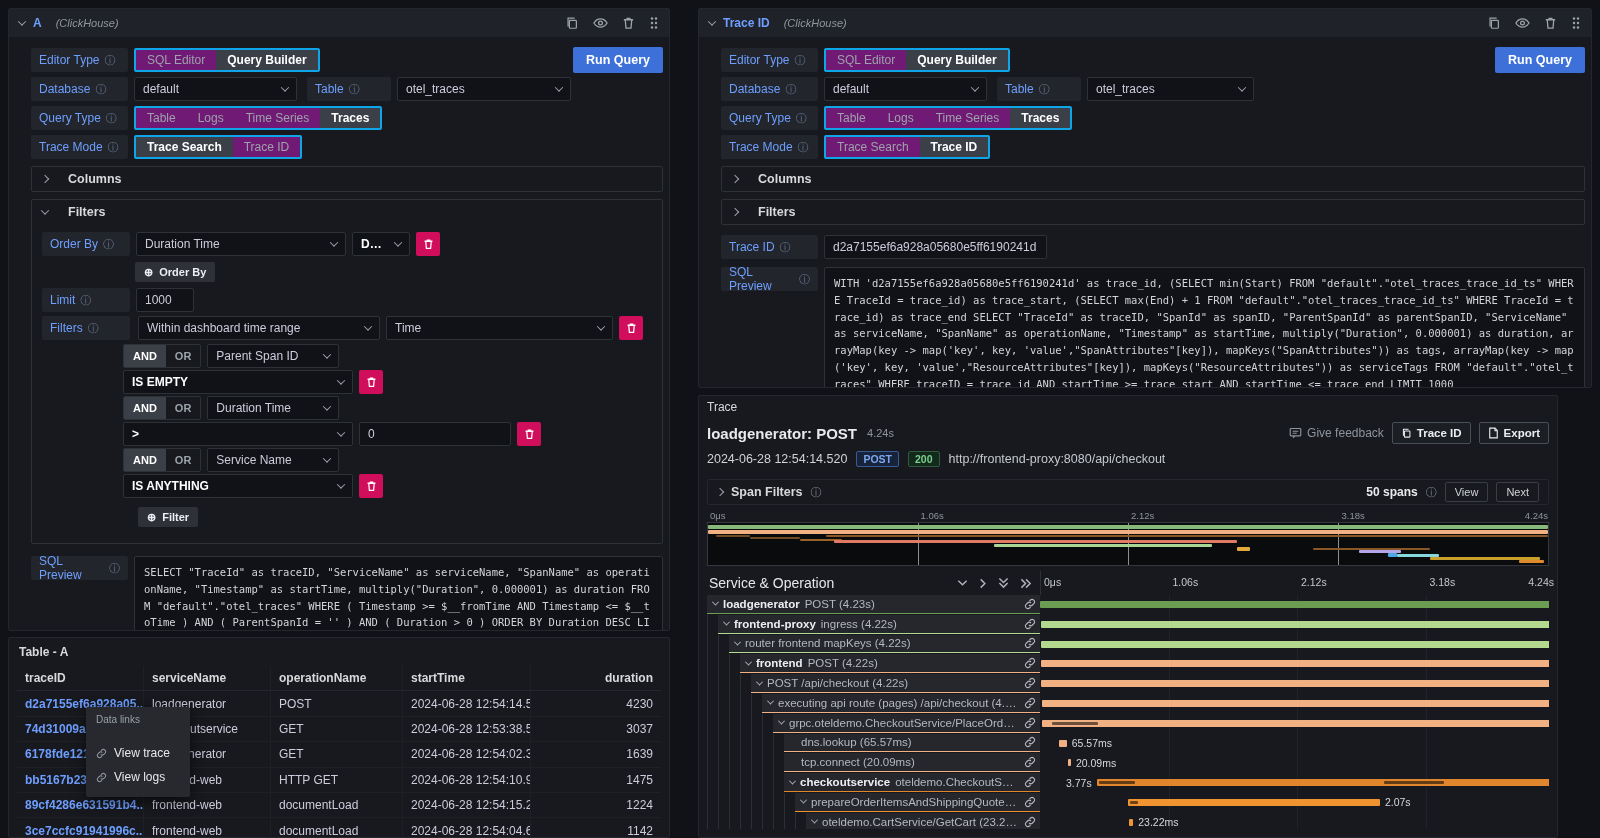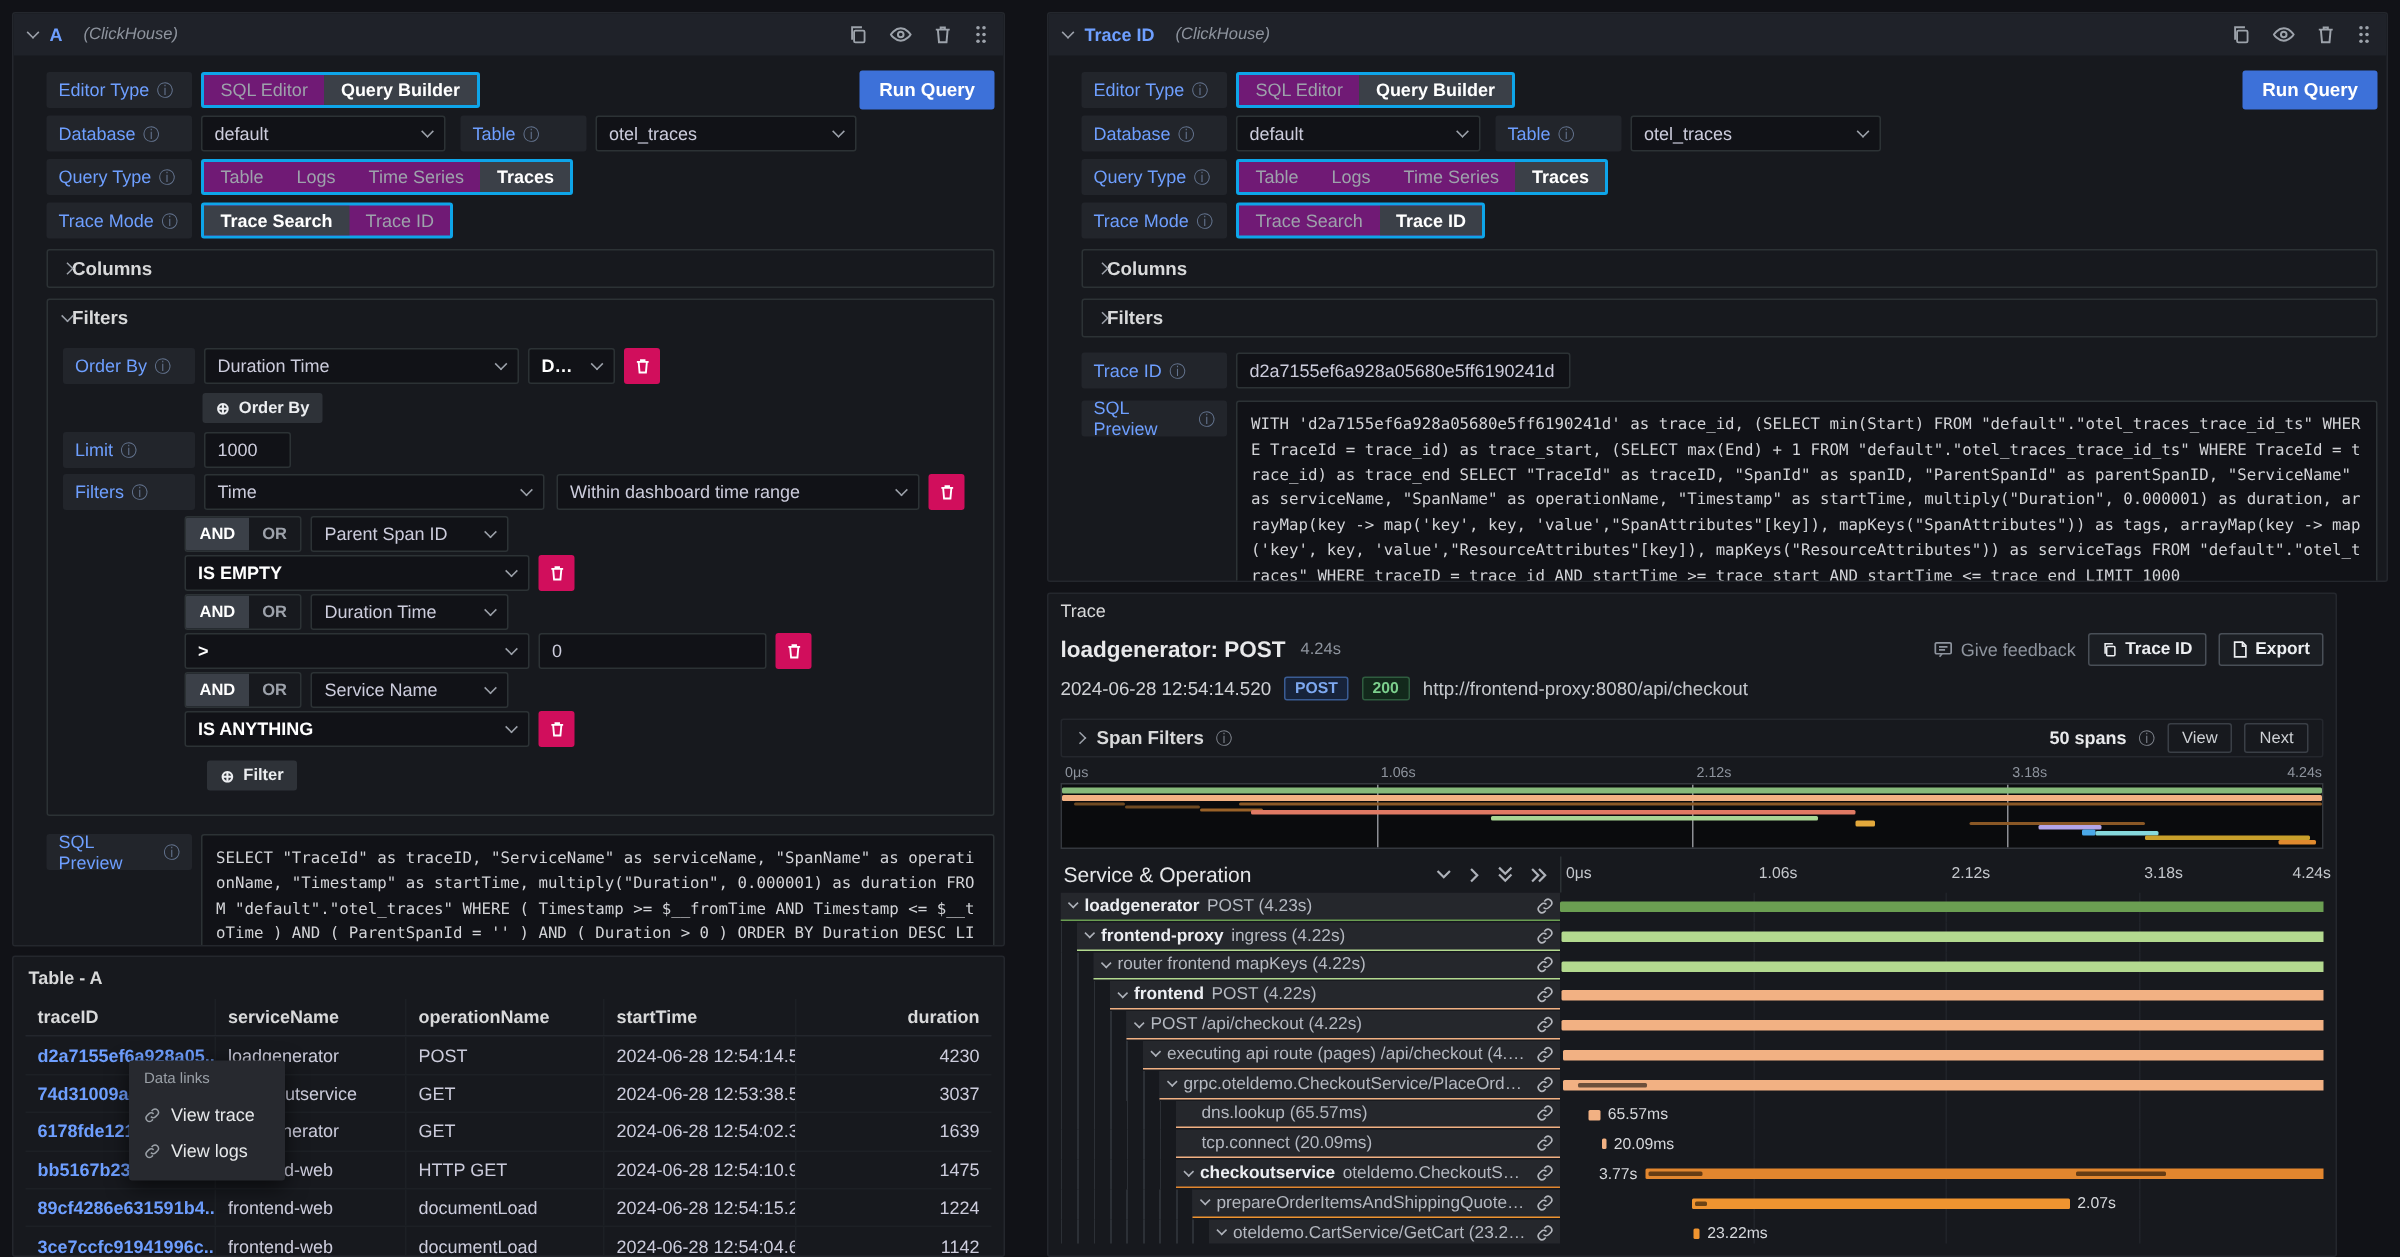--- a/index.html
+++ b/index.html
@@ -27,21 +27,21 @@
   .cv{display:inline-block;width:6px;height:6px;border-right:1.5px solid #9da2ab;border-bottom:1.5px solid #9da2ab;flex:none;}
   .cv.down{transform:rotate(45deg) translate(-1px,-1px);}
   .cv.right{transform:rotate(-45deg);}
   .cv.sm{width:5px;height:5px;}
   .selcv{margin-left:8px;}
   .run{margin-left:auto;background:#3d71d9;color:#fff;border:none;border-radius:2px;font-family:inherit;font-size:12.5px;font-weight:600;height:26px;padding:0 13px;cursor:pointer;}
   .trash{flex:none;width:24px;height:24px;background:#d10e5c;border:none;border-radius:2px;display:flex;align-items:center;justify-content:center;cursor:pointer;}
   .btn-sec{display:inline-flex;align-items:center;gap:6px;background:#2e3238;color:#eceef1;font-size:12px;font-weight:500;height:26px;padding:0 11px;border-radius:2px;border:none;font-family:inherit;cursor:pointer;white-space:nowrap;}
   .btn-sec.smb{height:20px;font-size:11px;font-weight:700;padding:0 9px;}
   .cbox{border:1px solid #2c3235;border-radius:2px;margin:7px 3px 7px 22px;}
-  .cbox-head{display:flex;align-items:center;gap:0;height:24px;padding:0 10px;font-size:12.5px;font-weight:600;color:#d8d9da;cursor:pointer;}
+  .cbox-head{display:flex;align-items:center;gap:20px;height:24px;padding:0 10px;font-size:12.5px;font-weight:600;color:#d8d9da;cursor:pointer;}
   .fbody{padding:4px 10px 10px 10px;}
   .fb-row{display:flex;align-items:center;gap:6px;margin:4px 0;height:24px;}
   .andor{display:flex;height:24px;border:1px solid #2c3235;border-radius:2px;overflow:hidden;flex:none;}
   .andor>span{padding:0 9px;display:flex;align-items:center;font-size:11px;font-weight:700;color:#9da2ab;}
   .andor>span.active{background:#3b4048;color:#fff;}
   .sqlbox{flex:1;background:#111217;border:1px solid #2c3235;border-radius:2px;padding:7px 9px;font-family:"DejaVu Sans Mono",monospace;font-size:10.5px;line-height:1.6;color:#d3d4d8;white-space:pre-wrap;word-break:break-all;}
   .frow.top{align-items:flex-start;height:auto;}
   .frow.top .flabel{height:24px;}
   
   .ptitle{font-size:12px;font-weight:600;color:#d8d9da;padding:7px 10px 5px 10px;}
@@ -50,21 +50,21 @@
   .trow.thead{font-weight:700;color:#d8d9da;border-bottom:1px solid #23262c;}
   .tcell{padding:0 8px;white-space:nowrap;overflow:hidden;text-overflow:ellipsis;border-right:1px solid #1d2025;height:100%;display:flex;align-items:center;}
   .tcell:last-child{border-right:none;}
   .tcell.c0{width:127px;flex:none;}
   .tcell.c1{width:127px;flex:none;}
   .tcell.c2{width:132px;flex:none;}
   .tcell.c3{width:128px;flex:none;}
   .tcell.c4{flex:1;justify-content:flex-end;}
   .trow:not(.thead) .tcell.c0{color:#6e9fff;font-weight:600;cursor:pointer;}
   .dlink-pop{position:absolute;left:77px;top:69px;width:104px;background:#27292f;border-radius:2px;box-shadow:0 4px 14px rgba(0,0,0,.6);padding:7px 10px 8px 10px;z-index:5;}
-  .dl-title{font-size:10px;color:#9aa0a7;margin-bottom:6px;}
+  .dl-title{font-size:10px;color:#9aa0a7;margin-bottom:16px;}
   .dl-item{display:flex;align-items:center;gap:7px;font-size:12px;color:#e6e8ea;height:24px;cursor:pointer;white-space:nowrap;}
   
   .tracebody{padding:4px 8px 8px 8px;display:flex;flex-direction:column;height:100%;}
   .thr1{display:flex;align-items:center;margin-top:8px;gap:8px;}
   .tsvc{font-size:15px;font-weight:700;color:#e8e9eb;}
   .tdur{font-size:11px;color:#8e949e;margin-left:2px;}
   .feedback{margin-left:auto;display:flex;align-items:center;gap:5px;color:#8e949e;font-size:12px;cursor:pointer;}
   .btn-out{display:inline-flex;align-items:center;gap:5px;background:#1b1e23;border:1px solid #494f57;border-radius:2px;color:#eceef1;font-size:11.5px;font-weight:700;height:22px;padding:0 8px;font-family:inherit;cursor:pointer;}
   .thr2{display:flex;align-items:center;margin-top:7px;gap:9px;font-size:12.5px;color:#d0d2d6;}
   .badge{font-size:10.5px;font-weight:700;padding:1px 6px;border-radius:2px;border:1px solid;}
@@ -244,26 +244,26 @@
               </div>
             <div class="input" style="width:58px;">
                 <span>1000</span>
               </div>
           </div>
           <div class="fb-row">
             <div class="flabel" style="width:88px;">
                 <span>Filters</span>
                 <span class="info">ⓘ</span>
               </div>
+            <div class="select" style="width:242px;margin-left:2px;">
+                <span class="grow">Within dashboard time range</span>
+                <span class="cv down selcv"></span>
+              </div>
             <div class="select" style="width:227px;">
                 <span class="grow">Time</span>
-                <span class="cv down selcv"></span>
-              </div>
-            <div class="select" style="width:242px;margin-left:2px;">
-                <span class="grow">Within dashboard time range</span>
                 <span class="cv down selcv"></span>
               </div>
             <button class="trash">
                 <svg width="11" height="12" viewBox="0 0 14 15" fill="none" stroke="#fff" stroke-width="1.6">
                   <path d="M2 4h10M5.5 4V2.5h3V4M3.5 4l.8 9h5.4l.8-9"></path>
                 </svg>
               </button>
           </div>
           <div class="fb-row" style="margin-left:81px;margin-top:2px;margin-bottom:2px;">
             <div class="andor">

